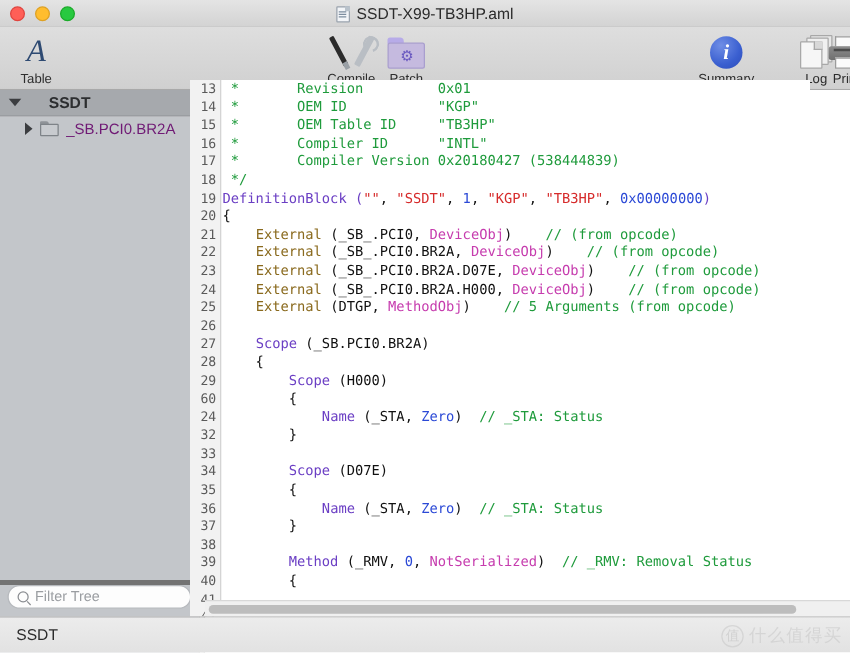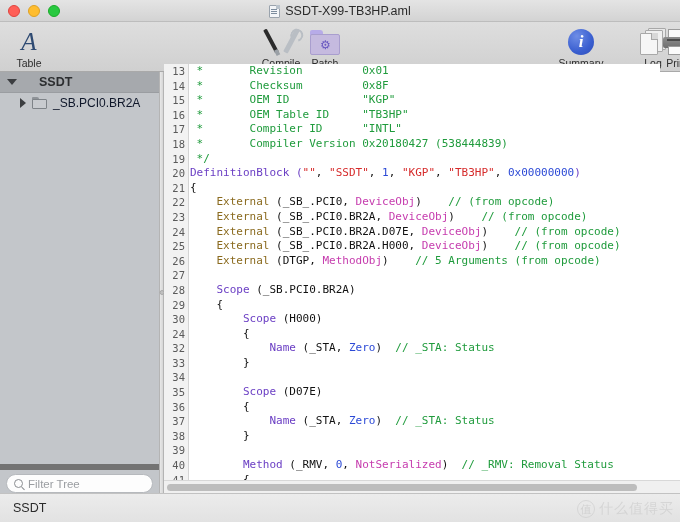--- a/index.html
+++ b/index.html
@@ -173,27 +173,27 @@
   }
   .folder-sm { position: relative; width: 15px; height: 12px; flex: none; }
   .folder-sm .tb2 {
     position: absolute; left: 0; top: 0; width: 7px; height: 3px;
     background: #8f9398; border-radius: 1px 2px 0 0;
   }
   .folder-sm .bd {
     position: absolute; left: 0; top: 2px; width: 15px; height: 10px;
     background: #c8cbcf; border: 1px solid #7e8388; border-radius: 1px;
   }
-  .tree-row-label { font-size: 12px; color: #0f172a; }
+  .tree-row-label { font-size: 12px; color: #701a75; }
 
   .filter-wrap {
     position: absolute; left: 0; bottom: 29px; width: 159px; height: 29px;
     background: #c3c6ca;
-    display: flex; align-items: flex-end; padding: 0 6px;
-    border-top: 6px solid #737373;
+    display: flex; align-items: flex-start; padding: 0 6px;
+    border-top: 4px solid #737373;
   }
   .filter-field {
     flex: 1; height: 19px; background: #fdfdfd;
     border: 1px solid #b6b9bd; border-radius: 10px;
     display: flex; align-items: center; gap: 5px; padding-left: 7px;
   }
   .mag {
     width: 9px; height: 9px; border: 1.3px solid #8a8d91;
     border-radius: 50%; position: relative; flex: none;
   }
@@ -219,21 +219,21 @@
     border-left: 1px solid #b4b4b4; border-right: 1px solid #b4b4b4;
   }
   .divider-dot {
     position: absolute; left: 50%; top: 218px; transform: translateX(-50%);
     width: 5px; height: 5px; border-radius: 50%;
     background: #c0c0c0; border: 1px solid #a8a8a8;
   }
 
   
   .editor {
-    position: absolute; left: 164px; top: 64px; width: 496px; height: 429px;
+    position: absolute; left: 152px; top: 64px; width: 496px; height: 429px;
     background: #ffffff; overflow: hidden;
   }
   .gutter {
     position: absolute; left: 0; top: 0; width: 25px; height: 429px;
     background: #f2f2f2; border-right: 1px solid #d4d4d4;
   }
   .gutter-line {
     height: 14.6px; font-family: "DejaVu Sans Mono", monospace;
     font-size: 10.5px; color: #5a5a5a; text-align: right;
     padding-right: 3px; line-height: 14.6px;
@@ -399,37 +399,36 @@
         <div class="gutter-line">20</div>
         <div class="gutter-line">21</div>
         <div class="gutter-line">22</div>
         <div class="gutter-line">23</div>
         <div class="gutter-line">24</div>
         <div class="gutter-line">25</div>
         <div class="gutter-line">26</div>
         <div class="gutter-line">27</div>
         <div class="gutter-line">28</div>
         <div class="gutter-line">29</div>
-        <div class="gutter-line">30</div>
+        <div class="gutter-line">60</div>
         <div class="gutter-line">24</div>
         <div class="gutter-line">32</div>
         <div class="gutter-line">33</div>
         <div class="gutter-line">34</div>
         <div class="gutter-line">35</div>
         <div class="gutter-line">36</div>
         <div class="gutter-line">37</div>
         <div class="gutter-line">38</div>
         <div class="gutter-line">39</div>
         <div class="gutter-line">40</div>
         <div class="gutter-line">41</div>
         <div class="gutter-line">42</div>
       </div>
     <div class="code-area">
         <div class="code-line"><span class="c-green"> * </span><span class="c-green">      Revision         0x01</span></div>
-        <div class="code-line"><span class="c-green"> * </span><span class="c-green">      Checksum         0x8F</span></div>
         <div class="code-line"><span class="c-green"> * </span><span class="c-green">      OEM ID           "KGP"</span></div>
         <div class="code-line"><span class="c-green"> * </span><span class="c-green">      OEM Table ID     "TB3HP"</span></div>
         <div class="code-line"><span class="c-green"> * </span><span class="c-green">      Compiler ID      "INTL"</span></div>
         <div class="code-line"><span class="c-green"> * </span><span class="c-green">      Compiler Version 0x20180427 (538444839)</span></div>
         <div class="code-line"><span class="c-green"> */</span></div>
         <div class="code-line"><span class="c-purple">DefinitionBlock </span><span class="c-purple">(</span><span class="c-red">""</span><span class="c-black">, </span><span class="c-red">"SSDT"</span><span class="c-black">, </span><span class="c-blue">1</span><span class="c-black">, </span><span class="c-red">"KGP"</span><span class="c-black">, </span><span class="c-red">"TB3HP"</span><span class="c-black">, </span><span class="c-blue">0x00000000</span><span class="c-purple">)</span></div>
         <div class="code-line"><span class="c-black">{</span></div>
         <div class="code-line"><span class="c-black">    </span><span class="c-olive">External </span><span class="c-black">(_SB_.PCI0, </span><span class="c-magenta">DeviceObj</span><span class="c-black">)</span><span class="c-green">    // (from opcode)</span></div>
         <div class="code-line"><span class="c-black">    </span><span class="c-olive">External </span><span class="c-black">(_SB_.PCI0.BR2A, </span><span class="c-magenta">DeviceObj</span><span class="c-black">)</span><span class="c-green">    // (from opcode)</span></div>
         <div class="code-line"><span class="c-black">    </span><span class="c-olive">External </span><span class="c-black">(_SB_.PCI0.BR2A.D07E, </span><span class="c-magenta">DeviceObj</span><span class="c-black">)</span><span class="c-green">    // (from opcode)</span></div>

